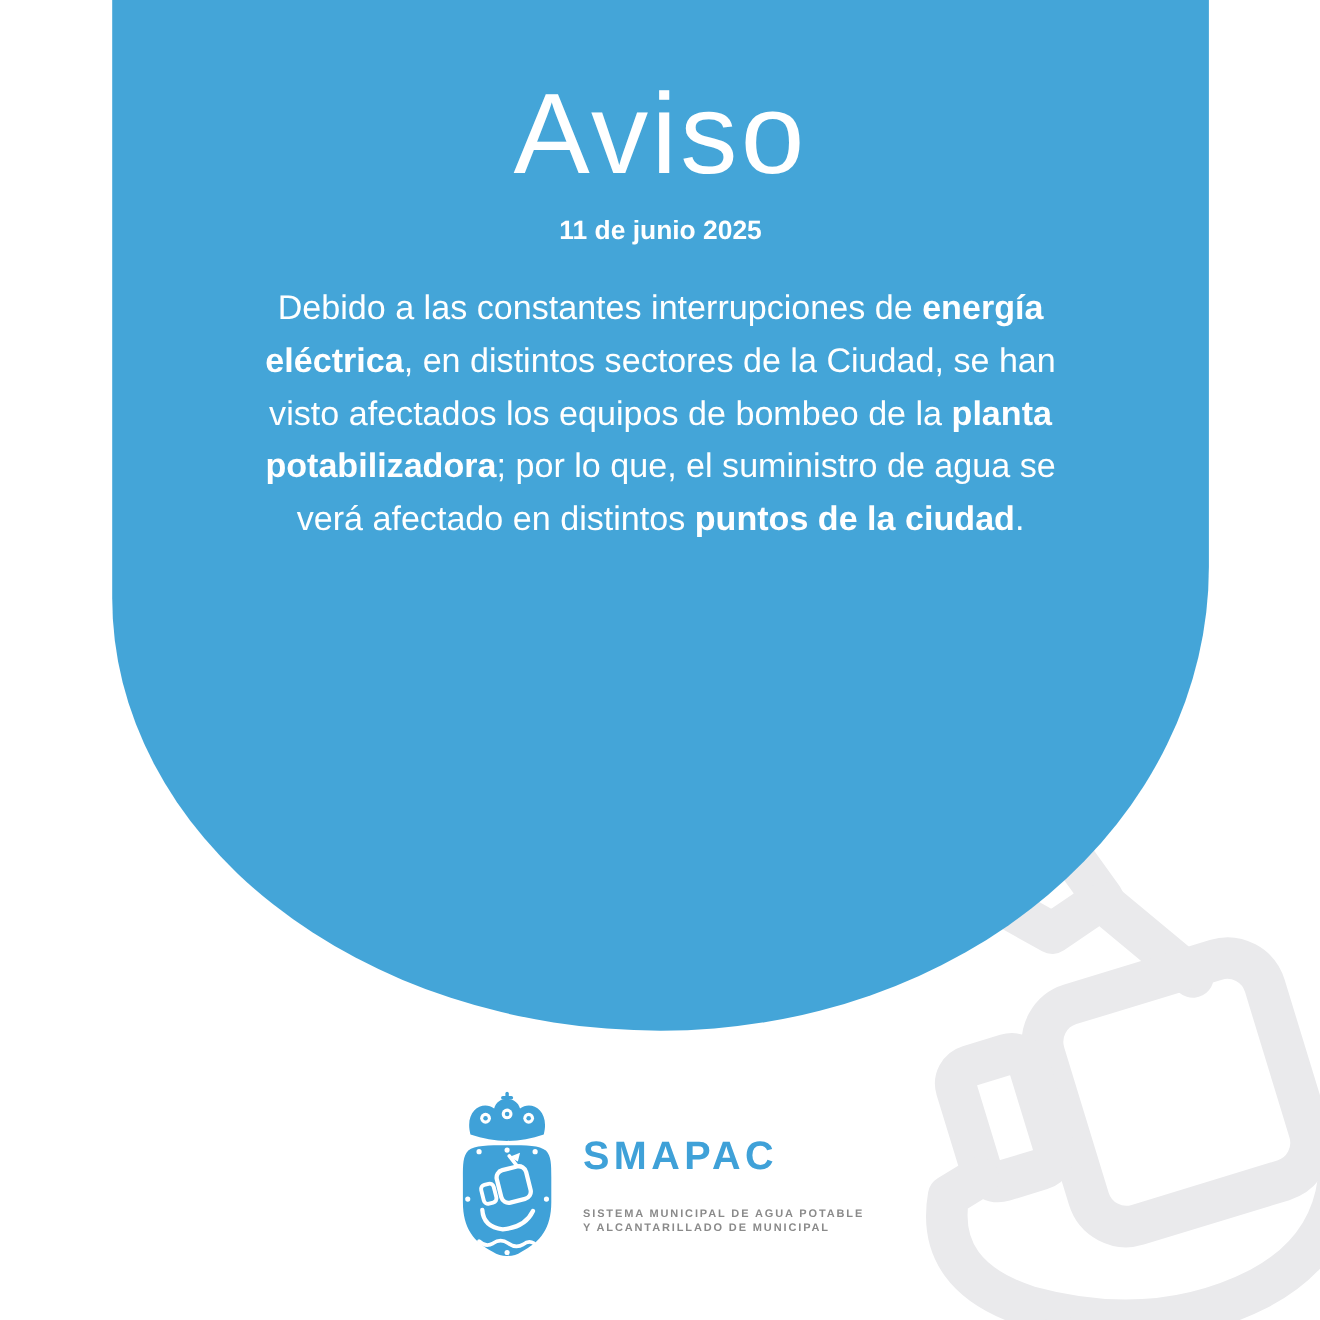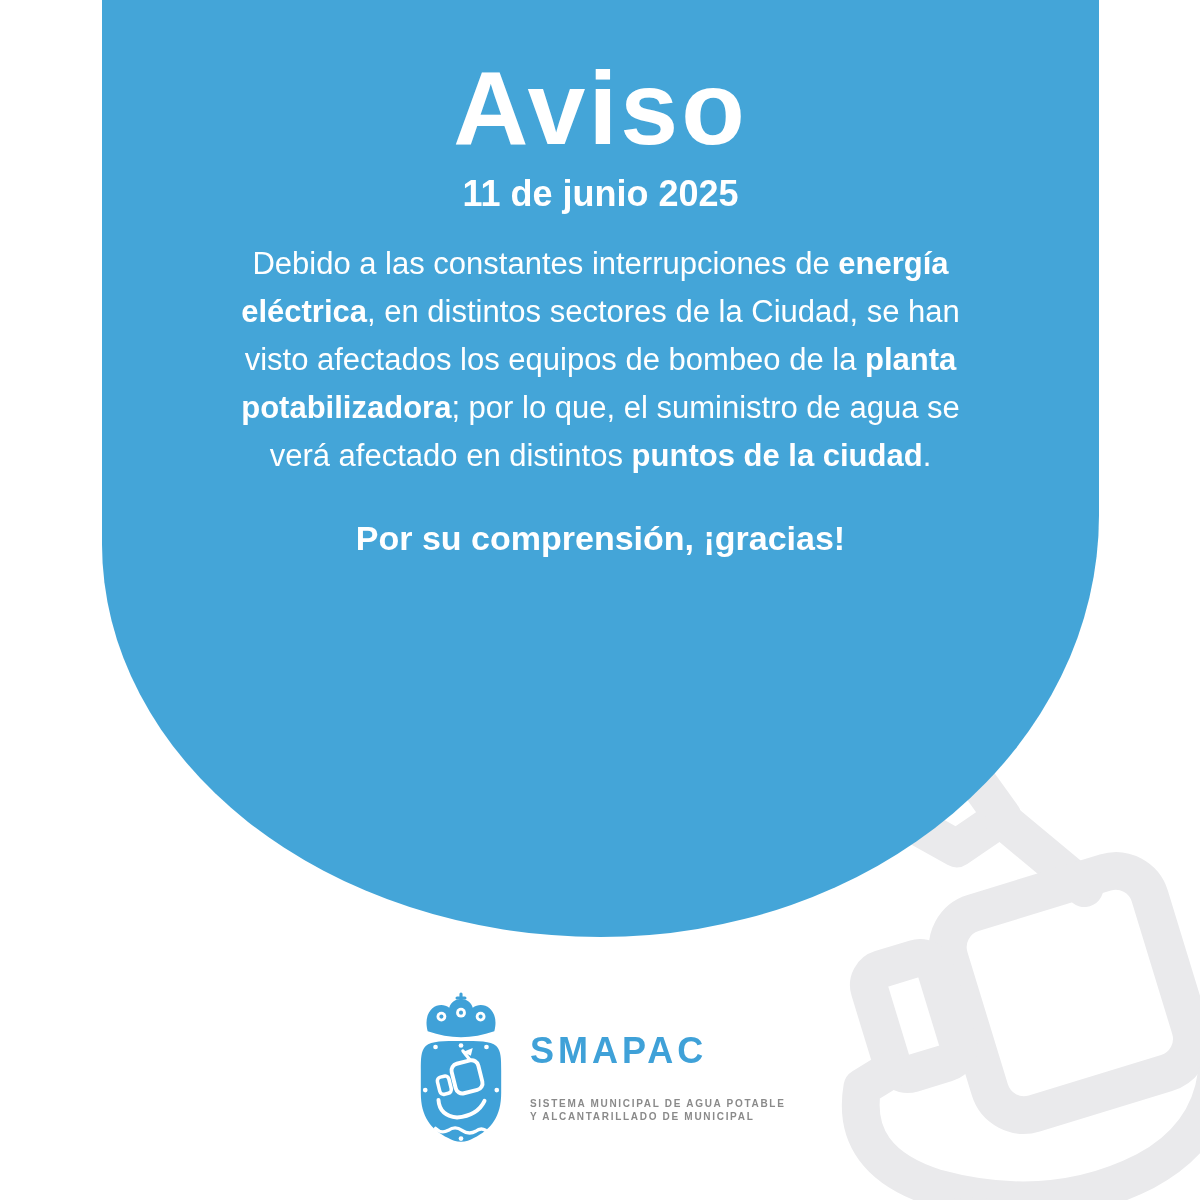--- a/index.html
+++ b/index.html
@@ -10,25 +10,25 @@
   
   .panel{
     position:absolute;left:102px;top:0;width:997px;height:937px;
     background:#44A5D8;
     border-bottom-left-radius:520px 410px;
     border-bottom-right-radius:520px 440px;
     z-index:2;
     text-align:center;color:#ffffff;
   }
   .title{
-    margin:0;padding-top:52px;
-    font-size:104px;line-height:112px;font-weight:bold;letter-spacing:3px;
+    margin:14px;padding-top:52px;
+    font-size:104px;line-height:112px;font-weight:normal;letter-spacing:3px;
   }
   .date{
-    margin-top:12px;font-size:36px;line-height:36px;font-weight:bold;
+    margin-top:12px;font-size:24px;line-height:36px;font-weight:bold;
   }
   .body-text{
     width:780px;margin:28px auto 0;
     font-size:31px;line-height:48px;font-weight:normal;
   }
   .body-text .para{margin:0;}
   .body-text .b{font-weight:bold;}
   .closing{
     margin-top:38px;font-size:34px;line-height:40px;font-weight:bold;
   }
@@ -65,21 +65,20 @@
       <path d="M24,486 Q70,514 122,494 Q172,474 222,492 Q272,510 322,494 Q362,480 404,494"></path>
     </g>
   </svg>
 
   <div class="panel">
     <h1 class="title">Aviso</h1>
     <div class="date">11 de junio 2025</div>
     <div class="body-text" id="notice-body">
         <div class="para"><span>Debido a las constantes interrupciones de </span><span class="b">energía eléctrica</span><span>, en distintos sectores de la Ciudad, se han visto afectados los equipos de bombeo de la </span><span class="b">planta potabilizadora</span><span>; por lo que, el suministro de agua se verá afectado en distintos </span><span class="b">puntos de la ciudad</span><span>.</span></div>
       </div>
-    <div class="closing">Por su comprensión, ¡gracias!</div>
   </div>
 
   <div class="footer">
     <svg class="crest" viewBox="0 0 100 160">
       <g fill="none" stroke="#3FA1D8" stroke-width="3.2" stroke-linecap="round">
         <path d="M46,6 h8"></path>
           <path d="M50,2 v9"></path>
       </g>
       <g fill="#3FA1D8">
         <path d="M16,40 C10,17 28,8 38,16 C41,4 59,4 62,16 C72,8 90,17 84,40 C61,48 39,48 16,40 Z"></path>

